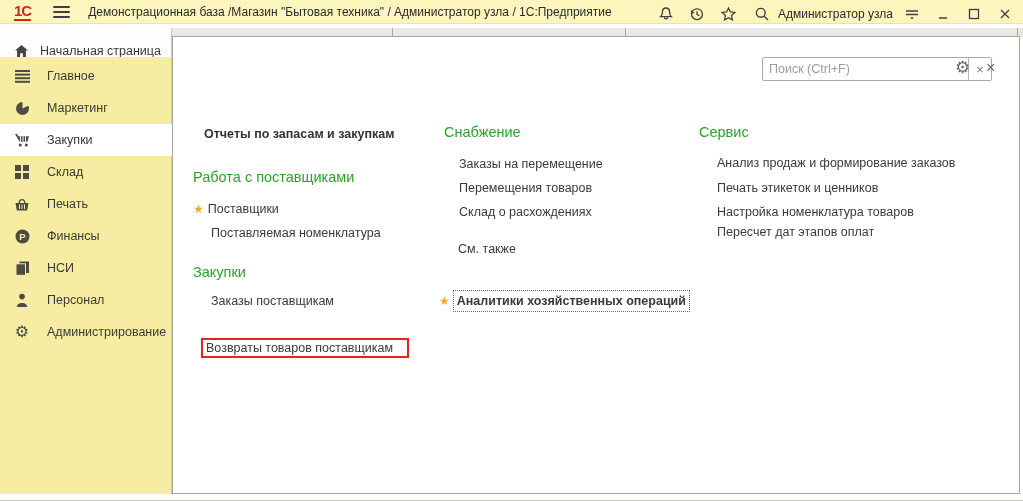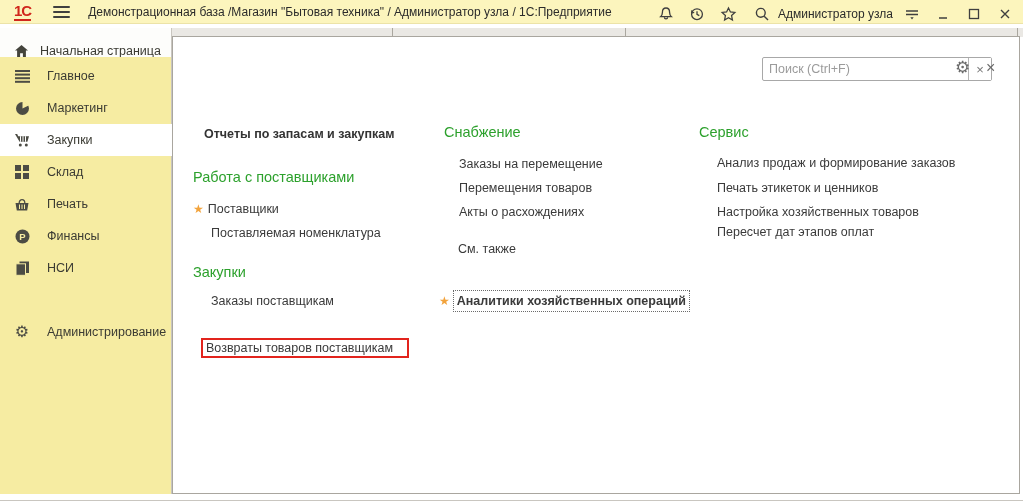--- a/index.html
+++ b/index.html
@@ -209,20 +209,29 @@
   <div class="sb-item" style="top:195px">
     <span class="sb-ico">
       <svg width="15" height="15" viewBox="0 0 15 15">
         <rect x="4.5" y="0.5" width="9.5" height="11.5" fill="#4c4c44"></rect>
         <rect x="1" y="2.8" width="9.5" height="11.5" fill="#4c4c44" stroke="#f6eca2" stroke-width="1"></rect>
       </svg>
     </span>
     <span class="sb-label">НСИ</span>
   </div>
 
+  <div class="sb-item" style="top:227px">
+    <span class="sb-ico">
+      <svg width="14" height="15" viewBox="0 0 14 15">
+        <circle cx="7" cy="3.6" r="2.8" fill="#4c4c44"></circle>
+        <path d="M1.8 14 C1.8 8.8 12.2 8.8 12.2 14 Z" fill="#4c4c44"></path>
+      </svg>
+    </span>
+    <span class="sb-label">Персонал</span>
+  </div>
 
   <div class="sb-item" style="top:259px">
     <span class="sb-ico">
         <span class="gear-glyph">⚙</span>
       </span>
     <span class="sb-label">Администрирование</span>
   </div>
 
 </div>
 
@@ -253,33 +262,33 @@
 
   <div class="link" style="left:33px;top:302px">Возвраты товаров поставщикам</div>
   <div class="hl-box" style="left:28px;top:301px;width:208px;height:20px"></div>
 
   <div class="grp-hdr" style="left:271px;top:87px">Снабжение</div>
 
   <div class="link" style="left:286px;top:118px">Заказы на перемещение</div>
 
   <div class="link" style="left:286px;top:142px">Перемещения товаров</div>
 
-  <div class="link" style="left:286px;top:166px">Акты о расхождениях</div>
+  <div class="link" style="left:286px;top:166px">Склад о расхождениях</div>
 
   <div class="plain" style="left:285px;top:205px">См. также</div>
 
 
   <div class="favrow" style="left:266px;top:254px">
     <span class="star">★</span>
     <span class="link focus-dotted" style="position:static">Аналитики хозяйственных операций</span>
   </div>
 
   <div class="grp-hdr" style="left:526px;top:87px">Сервис</div>
 
   <div class="link" style="left:544px;top:117px">Анализ продаж и формирование заказов</div>
 
   <div class="link" style="left:544px;top:142px">Печать этикеток и ценников</div>
 
-  <div class="link" style="left:544px;top:166px">Настройка хозяйственных товаров</div>
+  <div class="link" style="left:544px;top:166px">Настройка номенклатура товаров</div>
 
   <div class="link" style="left:544px;top:186px">Пересчет дат этапов оплат</div>
 
 </div>
 
 </body></html>

